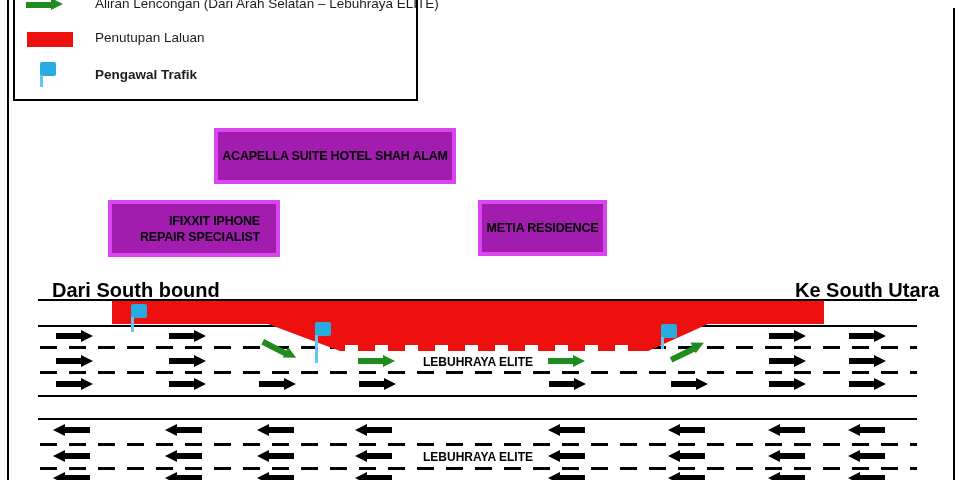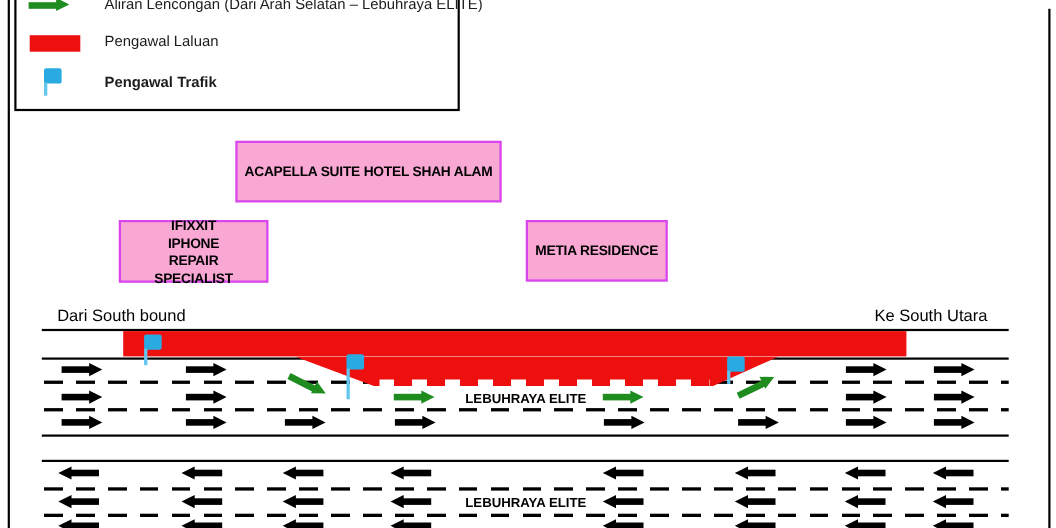--- a/index.html
+++ b/index.html
@@ -14,30 +14,30 @@
 
   
   .legend{position:absolute;left:13px;top:-12px;width:405px;height:113px;border:2px solid #000;background:#fff;box-sizing:border-box;z-index:6;}
   .legend-label{position:absolute;left:80px;font-size:13.5px;line-height:16px;color:#1c1c1c;white-space:nowrap;}
   .lg-arrow{left:10px;top:8px;}
   .lg-red{position:absolute;left:12px;top:42px;width:46px;height:15px;background:var(--red,#ee0f0f);}
   .lg-flag{left:22px;top:72px;}
   .lbl-1{top:6px;} .lbl-2{top:40px;} .lbl-3{top:77px;font-weight:bold;}
 
   
-  .building{position:absolute;background:#f9a8d4;border:2px solid #d946ef;box-sizing:border-box;
-    display:flex;align-items:center;justify-content:center;text-align:center;
+  .building{position:absolute;background:#a21caf;border:4px solid #d946ef;box-sizing:border-box;
+    display:flex;align-items:center;justify-content:center;text-align:right;
     font-weight:bold;font-size:12.5px;line-height:16px;letter-spacing:-0.2px;z-index:6;}
   .b-acapella{left:214px;top:128px;width:242px;height:56px;}
-  .b-ifixxit{left:108px;top:200px;width:136px;height:57px;padding:0 28px;}
+  .b-ifixxit{left:108px;top:200px;width:172px;height:57px;padding:0 16px;}
   .b-sifoo{left:307px;top:200px;width:157px;height:56px;}
   .b-metia{left:478px;top:200px;width:129px;height:56px;}
 
   
-  .dir-label{position:absolute;font-weight:normal;font-size:15px;white-space:nowrap;z-index:6;}
+  .dir-label{position:absolute;font-weight:bold;font-size:20px;white-space:nowrap;z-index:6;}
   .dir-from{left:52px;top:279px;}
   .dir-to{left:795px;top:279px;}
 
   
   .hline{position:absolute;left:38px;width:879px;height:2px;background:#000;z-index:1;}
   .dline{position:absolute;left:40px;width:877px;height:3px;z-index:1;
     background:repeating-linear-gradient(90deg,#000 0 17px,transparent 17px 29px);}
   .l-n-top{top:299px;} .l-n-2{top:325px;}
   .d-n-a{top:346px;} .d-n-b{top:371px;}
   .l-n-bot{top:395px;}
@@ -78,21 +78,21 @@
   <div class="frame-left"></div>
   <div class="frame-right"></div>
 
   <div class="legend">
     <div class="arrow green lg-arrow">
         <span class="shaft"></span>
         <span class="head"></span>
       </div>
     <div class="legend-label lbl-1">Aliran Lencongan (Dari Arah Selatan – Lebuhraya ELITE)</div>
     <div class="lg-red"></div>
-    <div class="legend-label lbl-2">Pengawal Laluan</div>
+    <div class="legend-label lbl-2">Penutupan Laluan</div>
     <div class="flag lg-flag">
         <span class="body"></span>
         <span class="pole" style="height:12px"></span>
       </div>
     <div class="legend-label lbl-3">Pengawal Trafik</div>
   </div>
 
   <div class="building b-acapella">
     <span>ACAPELLA SUITE HOTEL SHAH ALAM</span>
   </div>

